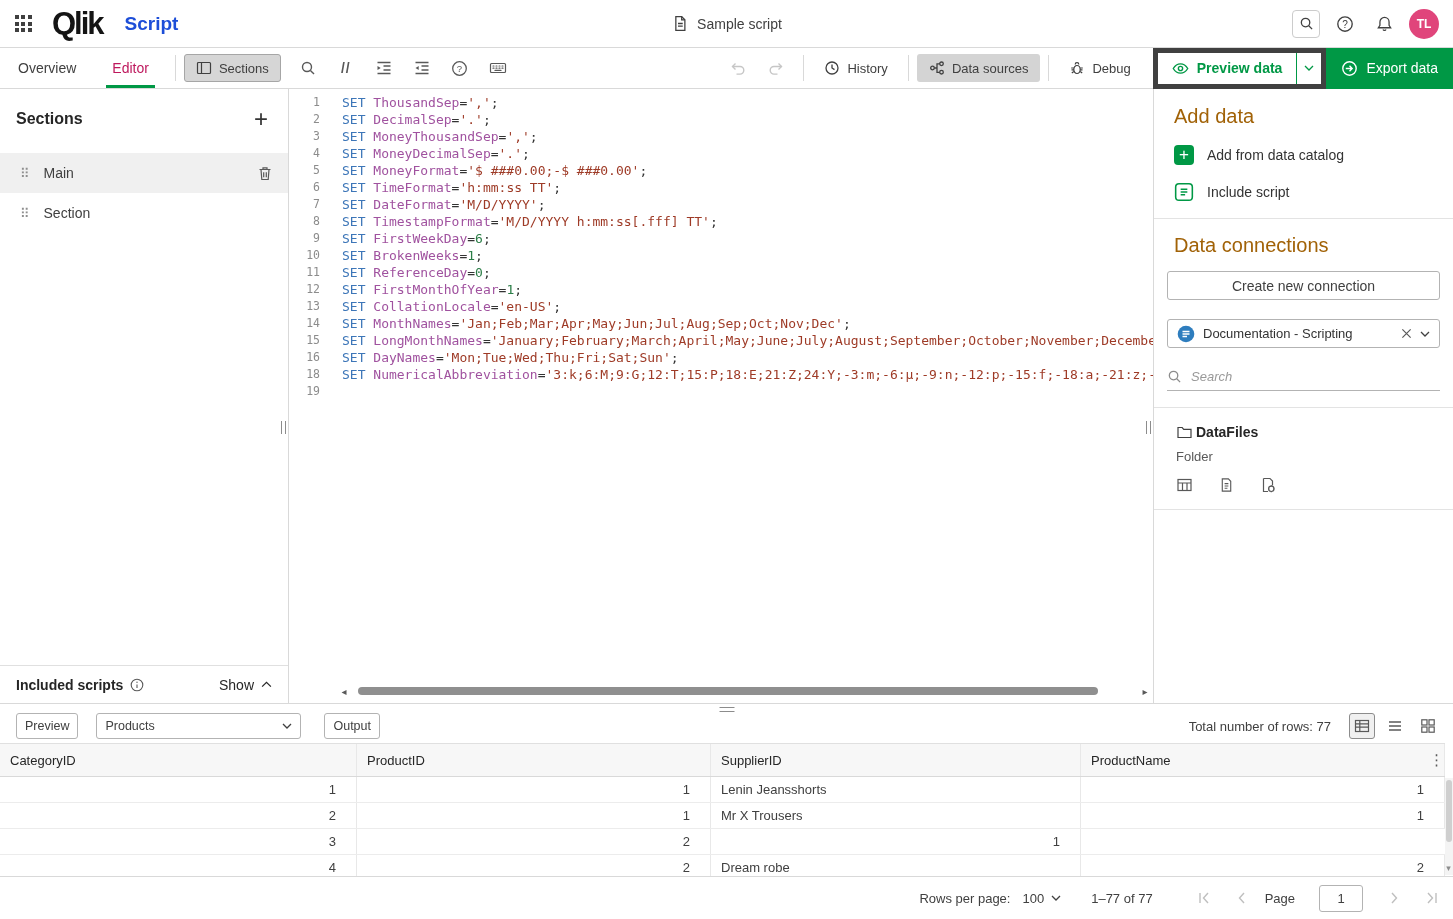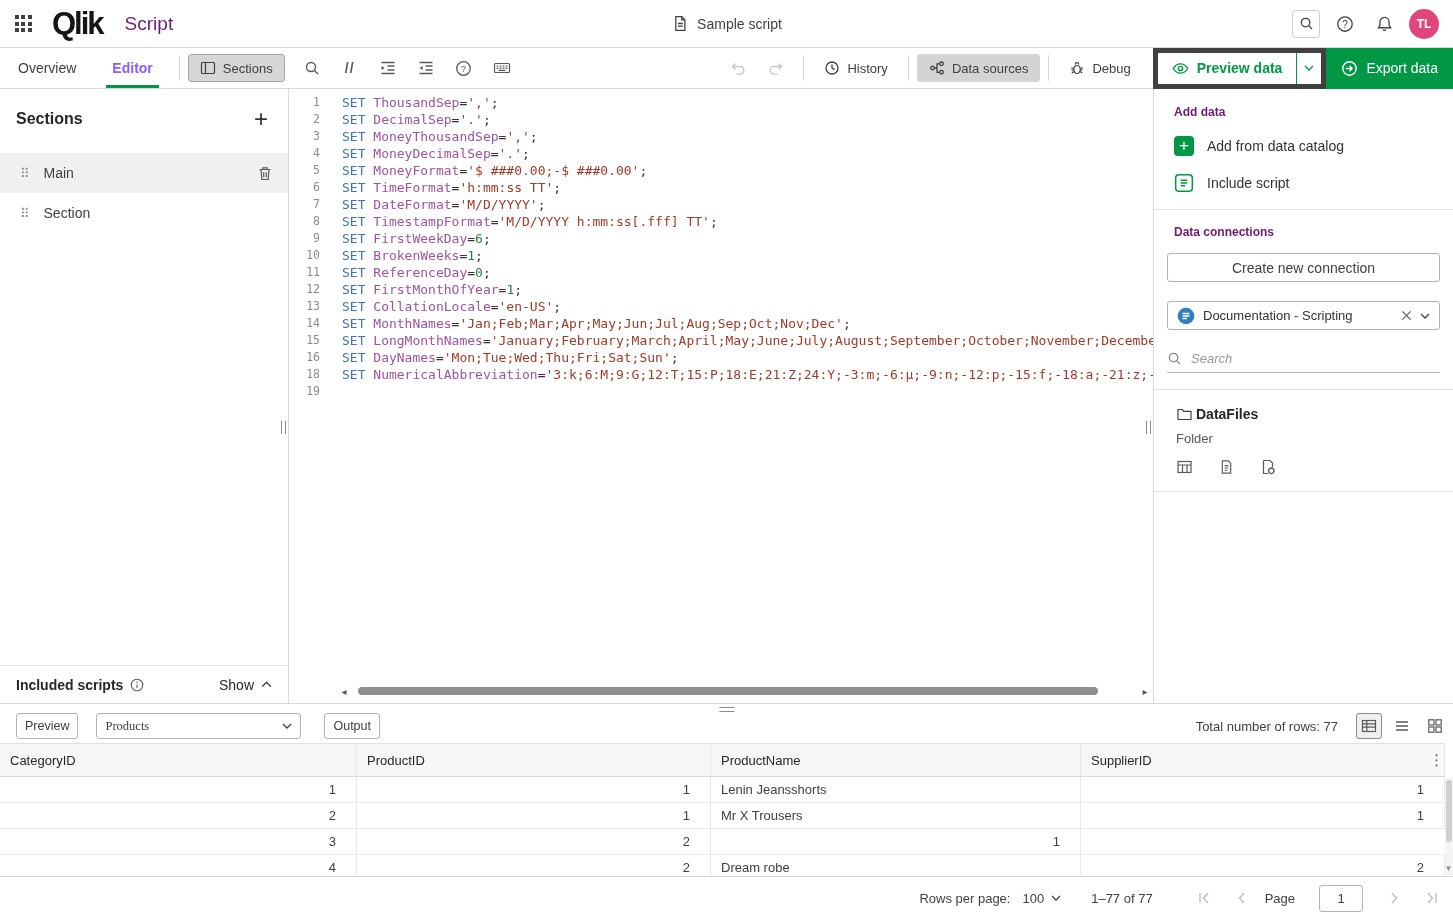--- a/index.html
+++ b/index.html
@@ -7,31 +7,31 @@
   body { font-family:"Liberation Sans", sans-serif; font-size:13px; color:#404040; background:#fff; position:relative; overflow:hidden; }
   svg { display:block; }
   button { font-family:inherit; cursor:pointer; }
 
   
   .header { position:absolute; top:0; left:0; right:0; height:48px; background:#fff; border-bottom:1px solid #d9d9d9; display:flex; align-items:center; }
   .grid-btn { width:46px; height:48px; display:flex; align-items:center; justify-content:center; cursor:pointer; }
   .grid-icon { display:grid; grid-template-columns:repeat(3,4px); grid-gap:2.5px; }
   .grid-icon i { width:4px; height:4px; background:#404040; }
   .logo { font-size:31px; font-weight:700; letter-spacing:-2px; color:#141414; margin-left:6px; line-height:48px; }
-  .app-title { font-size:19px; color:#701a75; margin-left:22px; }
+  .app-title { font-size:19px; color:#1d4ed8; margin-left:22px;font-weight:bold; }
   .doc-center { position:absolute; left:50%; transform:translateX(-50%); height:48px; display:flex; align-items:center; gap:9px; color:#404040; font-size:14px; }
   .header-right { margin-left:auto; display:flex; align-items:center; gap:11px; padding-right:14px; }
   .hdr-icon { width:28px; height:28px; display:flex; align-items:center; justify-content:center; color:#404040; cursor:pointer; }
   .hdr-icon.bordered { border:1px solid #ccc; border-radius:4px; }
   .avatar { width:30px; height:30px; border-radius:50%; background:#e0457b; color:#fff; font-size:12px; font-weight:700; display:flex; align-items:center; justify-content:center; cursor:pointer; }
 
   
   .toolbar { position:absolute; top:48px; left:0; right:0; height:41px; background:#fff; border-bottom:1px solid #d9d9d9; display:flex; align-items:center; }
   .tab { height:40px; padding:0 18px; display:flex; align-items:center; font-size:14px; color:#404040; position:relative; cursor:pointer; }
-  .tab.active { font-weight:700; color:#8b5cf6; }
+  .tab.active { font-weight:400; color:#be185d; }
   .tab.active::after { content:""; position:absolute; left:12px; right:12px; bottom:0; height:3px; background:#009845; }
   .vsep { width:1px; height:26px; background:#d9d9d9; margin:0 8px; flex:none; }
   .tb-btn { display:flex; align-items:center; gap:7px; height:28px; padding:0 11px; border:1px solid transparent; border-radius:3px; background:transparent; font-size:13px; color:#404040; }
   .tb-btn.toggled { background:#d6d6d6; border-color:#a6a6a6; }
   .tb-btn.pill { background:#d4d4d4; }
   .tb-icon { width:38px; height:40px; display:flex; align-items:center; justify-content:center; color:#595959; cursor:pointer; }
   .tb-icon.disabled { color:#c6c6c6; }
   .comment-glyph { font-weight:700; font-size:14px; letter-spacing:1px; }
   .tb-right { margin-left:auto; display:flex; align-items:center; height:41px; }
   .preview-btn { display:flex; align-items:stretch; height:41px; border:5px solid #404040; background:#fff; color:#009845; margin-left:10px;font-weight:bold; }
@@ -70,43 +70,43 @@
   .tok-num { color:#2a7d46; }
   .tok-op { color:#333; }
   .hscroll { position:absolute; left:48px; right:2px; bottom:6px; height:12px; display:flex; align-items:center; }
   .hscroll-arrow { color:#595959; font-size:10px; width:12px; text-align:center; cursor:pointer; }
   .hscroll-track { position:relative; flex:1; height:8px; }
   .hscroll-thumb { position:absolute; left:8px; top:0; width:740px; height:8px; background:#8f8f8f; border-radius:4px; cursor:pointer; }
   .editor-grip { position:absolute; top:421px; left:1146px; width:5px; height:13px; border-left:1.5px solid #8c8c8c; border-right:1.5px solid #8c8c8c; cursor:col-resize; z-index:3; }
 
   
   .rightpanel { position:absolute; top:89px; left:1153px; width:300px; height:614px; background:#fff; border-left:1px solid #d9d9d9; }
-  .rp-title { font-size:12px; font-weight:700; color:#701a75; padding:0 20px; }
+  .rp-title { font-size:20px; font-weight:400; color:#a16207; padding:0 20px; }
   .rp-item { display:flex; align-items:center; gap:13px; padding:0 20px; font-size:14px; color:#333; cursor:pointer; margin-top:17px; }
   .catalog-icon { width:20px; height:20px; flex:none; background:#009845; border-radius:4px; color:#fff; font-size:17px; line-height:19px; text-align:center; font-weight:400; }
   .include-icon { flex:none; color:#009845; }
   .rp-divider { height:1px; background:#e3e3e3; margin:16px 0 0; }
   .create-btn { display:block; width:calc(100% - 26px); margin:14px 13px 0; height:29px; border:1px solid #b3b3b3; border-radius:3px; background:#fff; font-size:14px; color:#404040; }
   .conn-select { margin:19px 13px 0; height:29px; border:1px solid #b3b3b3; border-radius:3px; display:flex; align-items:center; gap:8px; padding:0 9px; font-size:13px; color:#333; cursor:pointer; }
   .conn-name { flex:1; white-space:nowrap; overflow:hidden; }
   .conn-x { color:#595959; display:flex; cursor:pointer; }
   .search-row { margin:15px 13px 0; height:28px; border-bottom:1px solid #b3b3b3; display:flex; align-items:center; gap:9px; color:#8c8c8c; cursor:text; }
   .search-placeholder { font-style:italic; font-size:13px; color:#999; }
   .datafiles-row { display:flex; align-items:center; gap:3px; padding:16px 20px 0 22px; font-size:14px; font-weight:700; color:#262626; cursor:pointer; }
   .datafiles-row svg { color:#404040; }
   .folder-label { padding:9px 20px 0 22px; color:#595959; font-size:13px; }
   .df-icons { display:flex; align-items:center; gap:26px; padding:13px 20px 0 22px; color:#595959; }
   .df-icons span { cursor:pointer; display:flex; }
 
   
   .bottompanel { position:absolute; top:703px; left:0; right:0; height:216px; background:#fff; border-top:1px solid #d9d9d9; }
   .splitter-grip { position:absolute; top:3px; left:50%; transform:translateX(-50%); width:15px; height:5px; border-top:1.5px solid #8c8c8c; border-bottom:1.5px solid #8c8c8c; cursor:row-resize; }
-  .bp-toolbar { display:flex; align-items:center; height:38px; padding:6px 5px 0 16px; }
+  .bp-toolbar { display:flex; align-items:center; height:38px; padding:6px 12px 0 16px; }
   .bp-btn { height:26px; border:1px solid #b3b3b3; border-radius:3px; background:#fff; padding:0 8px; font-size:12.5px; color:#404040; display:flex; align-items:center; gap:6px; }
-  .products-select { width:205px; margin-left:18px; justify-content:space-between; cursor:pointer;font-family:Liberation Serif, serif; }
+  .products-select { width:205px; margin-left:18px; justify-content:space-between; cursor:pointer; }
   .output-btn { margin-left:23px; }
   .bp-right { margin-left:auto; display:flex; align-items:center; gap:18px; }
   .total-rows { font-size:13px; color:#404040; }
   .view-icons { display:flex; align-items:center; gap:7px; }
   .view-btn { width:26px; height:26px; display:flex; align-items:center; justify-content:center; color:#595959; cursor:pointer; }
   .view-btn.selected { border:1px solid #8c8c8c; border-radius:3px; background:#f0f0f0; }
 
   .datatable { position:absolute; top:39px; left:0; right:8px; bottom:43px; overflow:hidden; }
   .dt-row { display:grid; grid-template-columns:357px 354px 370px 1fr; height:26px; border-bottom:1px solid #ececec; }
   .dt-row.dt-head { height:34px; background:#f7f7f7; border-top:1px solid #e0e0e0; border-bottom:1px solid #d9d9d9; }
@@ -524,22 +524,22 @@
             </svg>
         </span>
       </span>
     </div>
   </div>
 
   <div class="datatable">
     <div class="dt-row dt-head">
         <div class="dt-cell head">CategoryID</div>
         <div class="dt-cell head">ProductID</div>
+        <div class="dt-cell head">SupplierID</div>
         <div class="dt-cell head">ProductName</div>
-        <div class="dt-cell head">SupplierID</div>
       </div>
     <div>
         <div class="dt-row">
           <div class="dt-cell num">1</div>
           <div class="dt-cell num">1</div>
           <div class="dt-cell txt">Lenin Jeansshorts</div>
           <div class="dt-cell num">1</div>
         </div>
         <div class="dt-row">
           <div class="dt-cell num">2</div>

